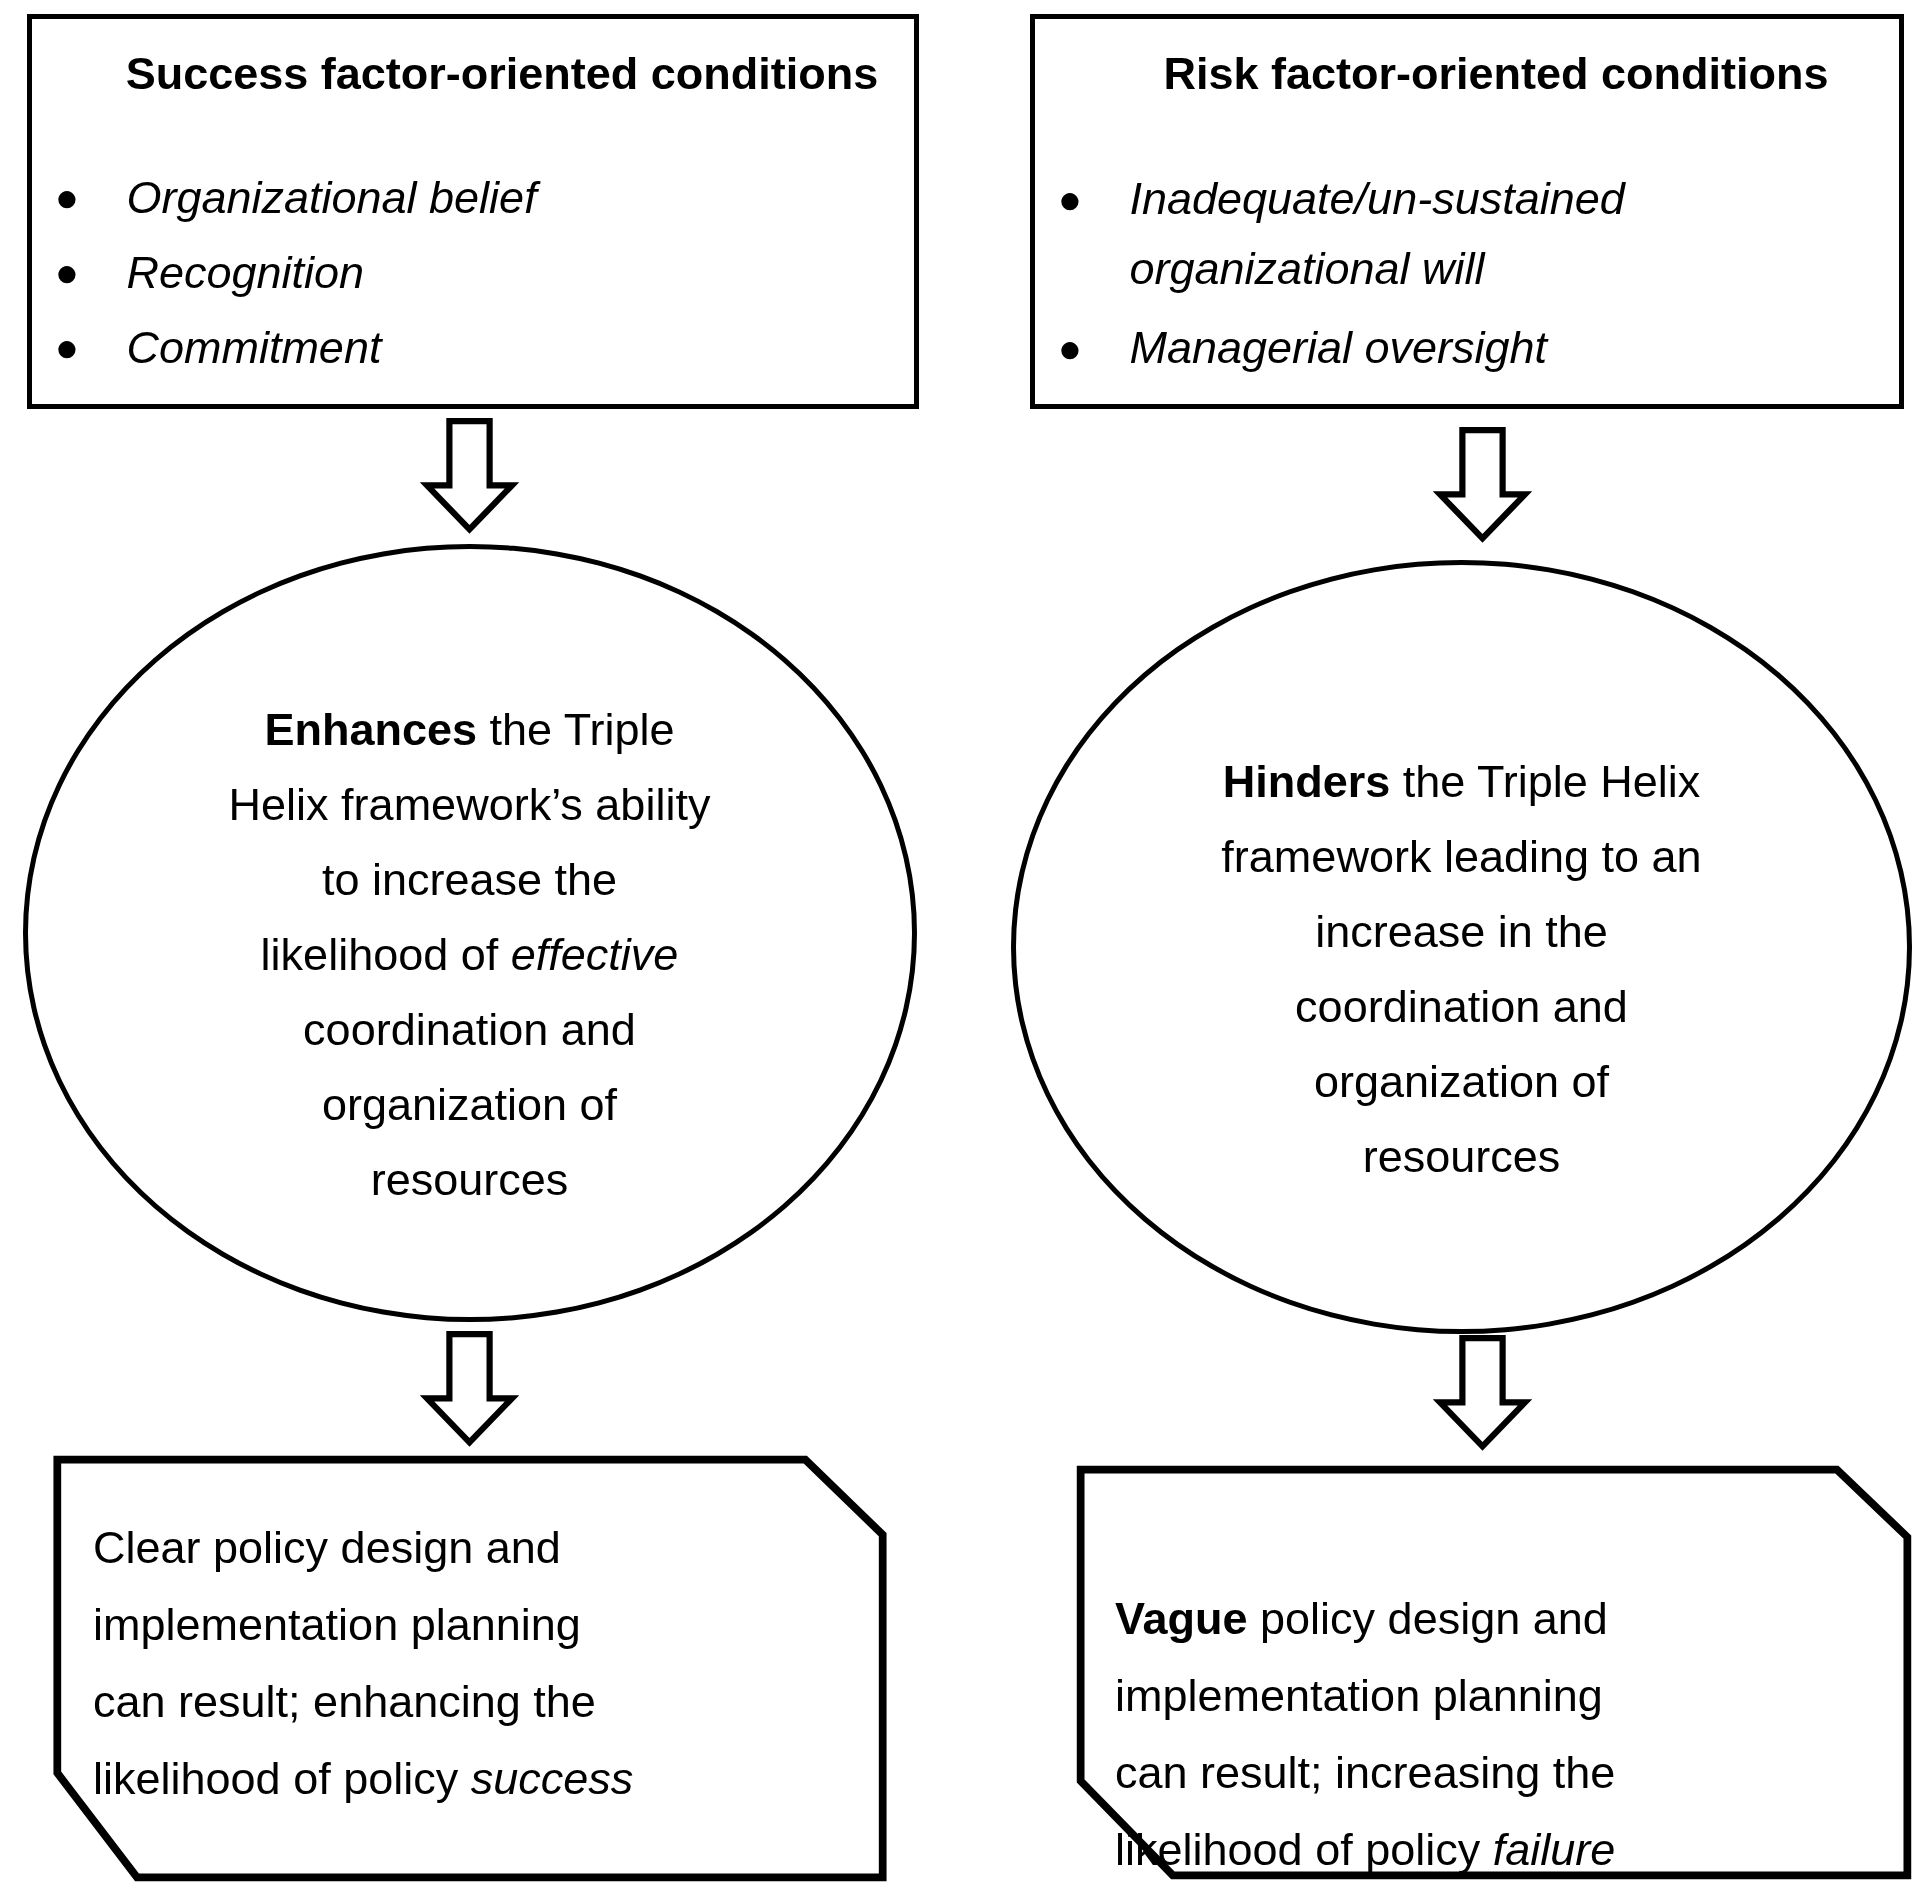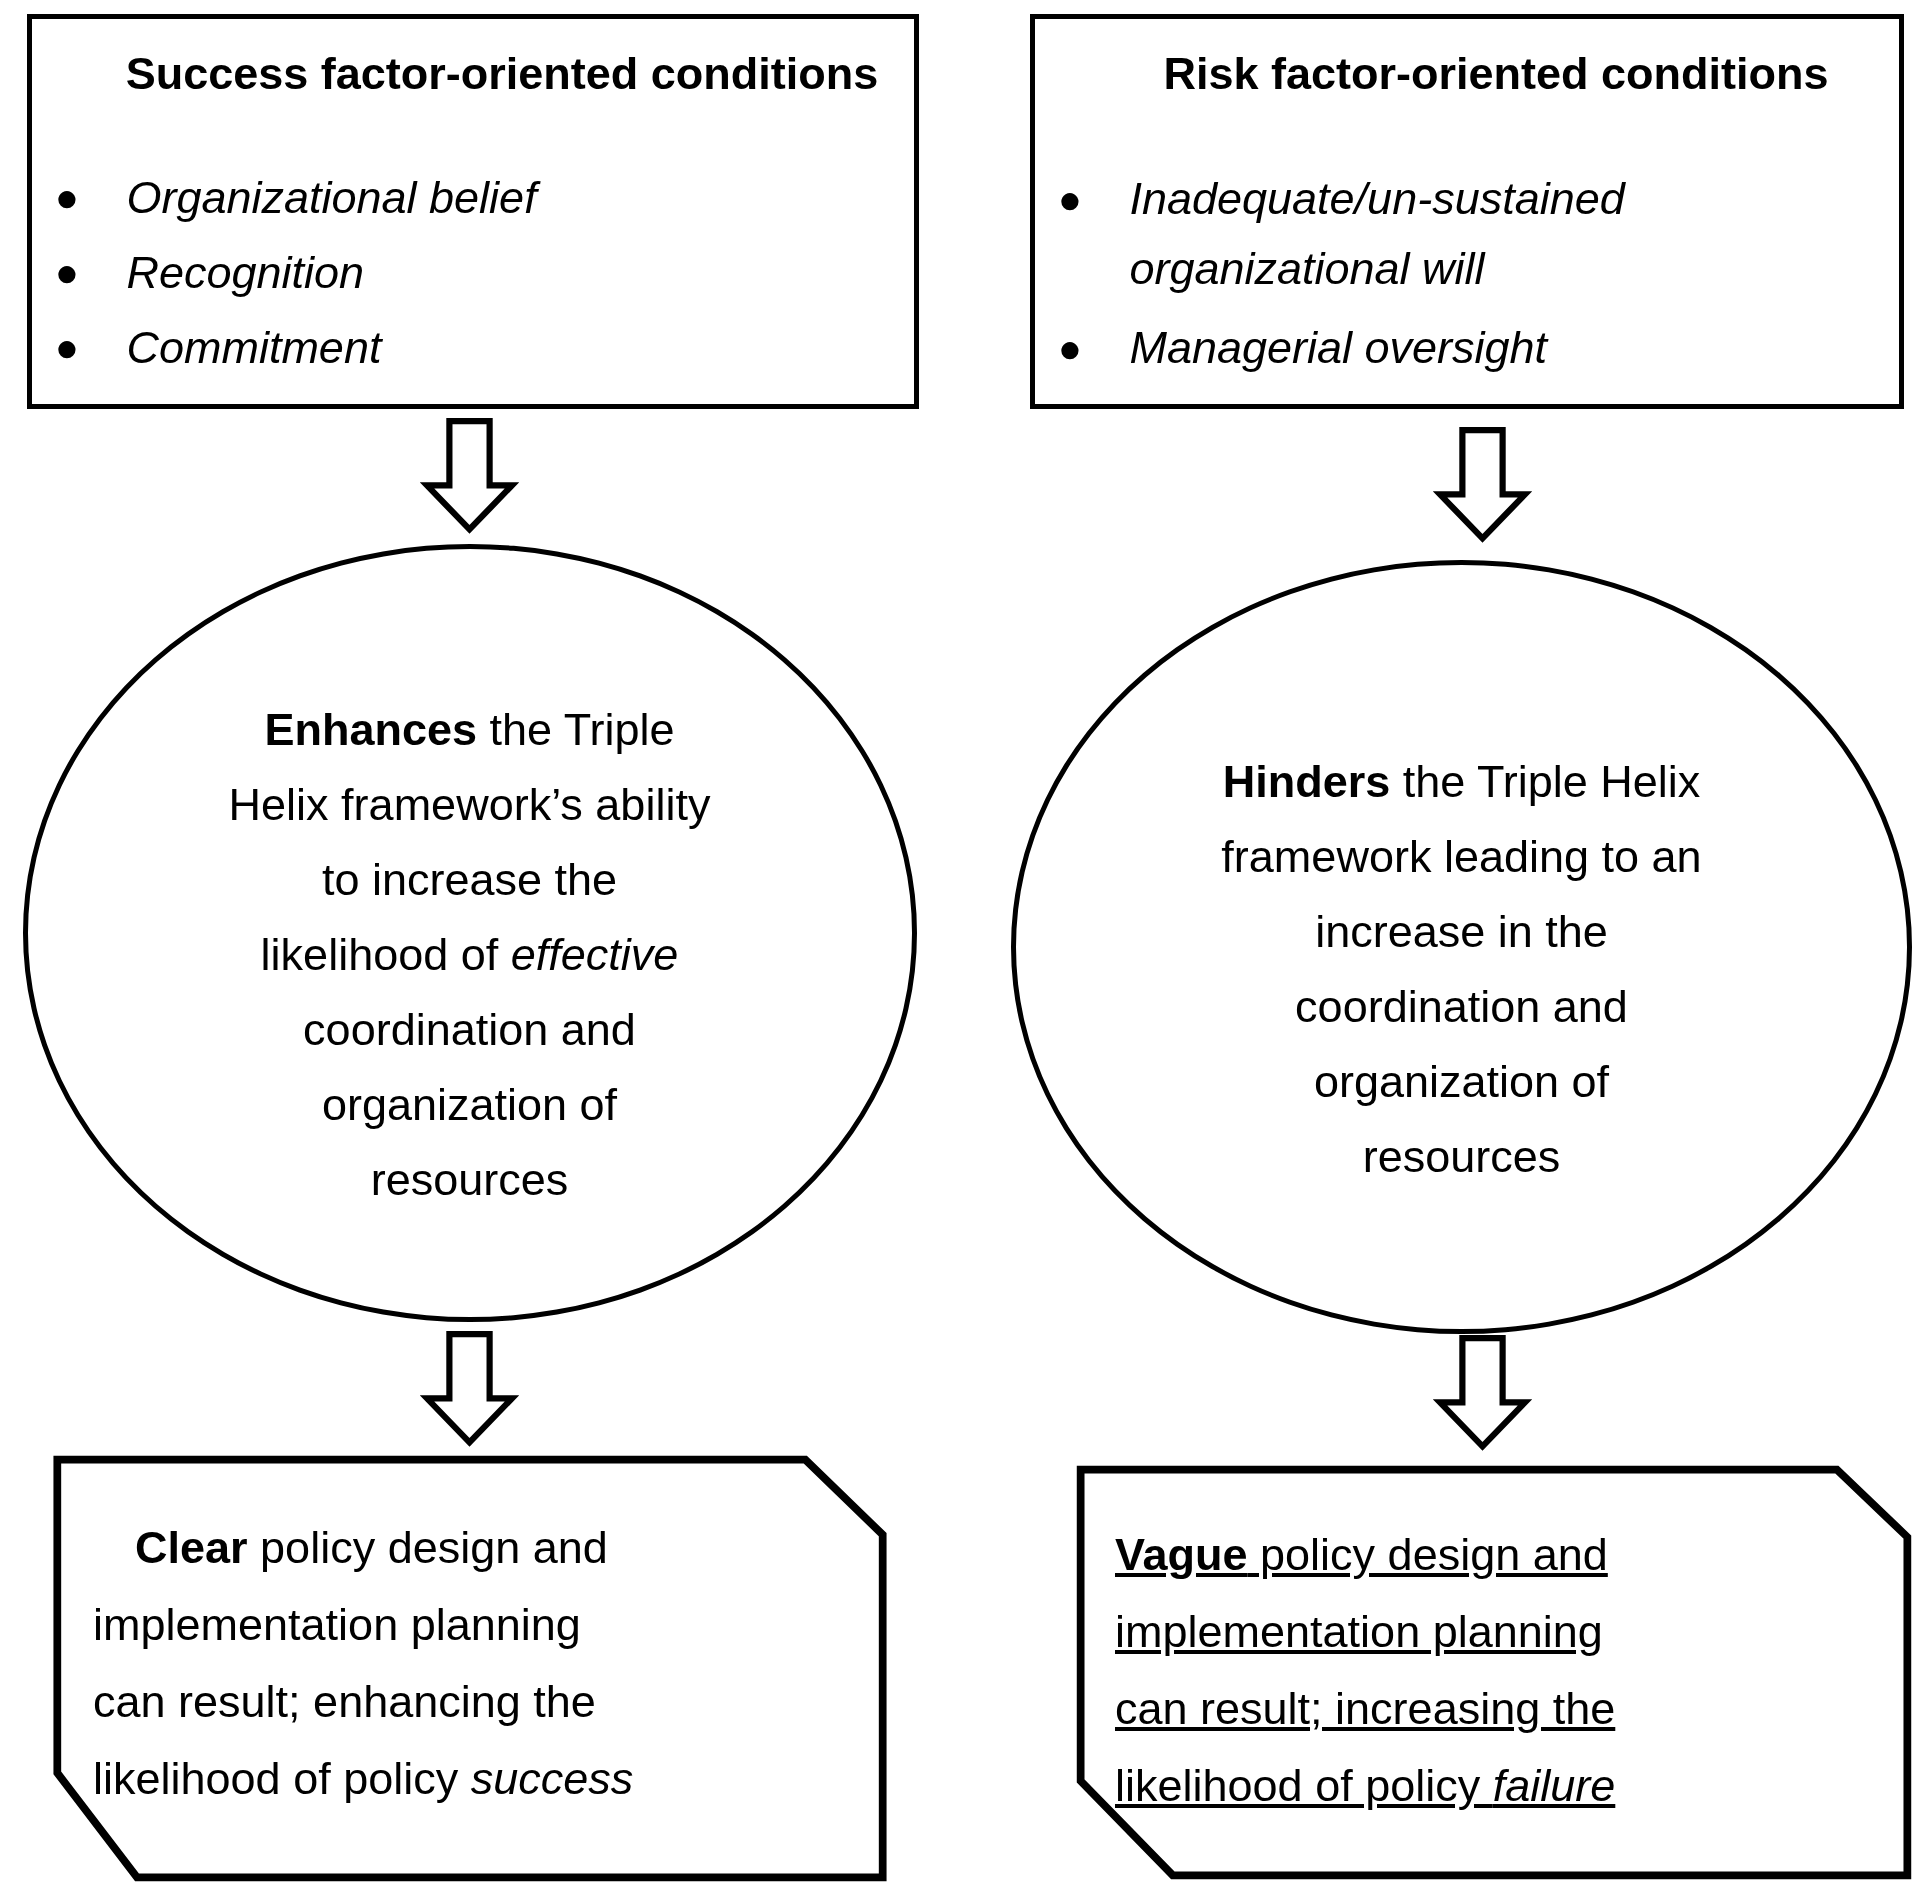--- a/index.html
+++ b/index.html
@@ -143,21 +143,21 @@
   </div>
 
   <svg class="abs" style="left:420px; top:1330px;" width="99" height="118" viewBox="-64 -5 128 152">
     <polygon points="-26,0 26,0 26,83 55,83 0,140 -55,83 -26,83" fill="#ffffff" stroke="#000000" stroke-width="8" stroke-linejoin="miter"></polygon>
   </svg>
 
   <svg class="abs" style="left:52px; top:1455px;" width="836" height="427" viewBox="-6 -6 1079 552">
     <polygon points="0,0 967,0 1067,97 1067,540 103,540 0,405" fill="#ffffff" stroke="#000000" stroke-width="10" stroke-linejoin="miter"></polygon>
   </svg>
   <div class="result-text" style="left:93px; top:1509px;">
-      <div class="line"><span style="font-weight: bold; margin-left: 42px;">Clear</span><span> policy design and</span></div>
+      <div class="line"><span style="font-weight: normal;">Clear</span><span> policy design and</span></div>
       <div class="line"><span>implementation planning</span></div>
       <div class="line"><span>can result; enhancing the</span></div>
       <div class="line"><span>likelihood of policy </span><span style="font-style: italic;">success</span></div>
     </div>
 
   <div class="cond-box" style="left:1030px; top:14px; width:874px; height:395px;">
     <div class="cond-title">Risk factor-oriented conditions</div>
     <ul class="bullets" id="bullets-right" style="top:145px;">
       <li>
         <span class="dot">●</span>
@@ -190,21 +190,21 @@
       </div>
   </div>
 
   <svg class="abs" style="left:1433px; top:1334px;" width="99" height="118" viewBox="-64 -5 128 152">
     <polygon points="-26,0 26,0 26,83 55,83 0,140 -55,83 -26,83" fill="#ffffff" stroke="#000000" stroke-width="8" stroke-linejoin="miter"></polygon>
   </svg>
 
   <svg class="abs" style="left:1076px; top:1465px;" width="836" height="415" viewBox="-6 -6 1080 536">
     <polygon points="0,0 977,0 1068,87 1068,524 119,524 0,402" fill="#ffffff" stroke="#000000" stroke-width="10" stroke-linejoin="miter"></polygon>
   </svg>
-  <div class="result-text" style="left:1115px; top:1516px;text-decoration:underline;">
+  <div class="result-text" style="left:1115px; top:1580px;">
       <div class="line"><span style="font-weight: bold;">Vague</span><span> policy design and</span></div>
       <div class="line"><span>implementation planning</span></div>
       <div class="line"><span>can result; increasing the</span></div>
       <div class="line"><span>likelihood of policy </span><span style="font-style: italic;">failure</span></div>
     </div>
 
 </div>
 
 
 </body></html>

